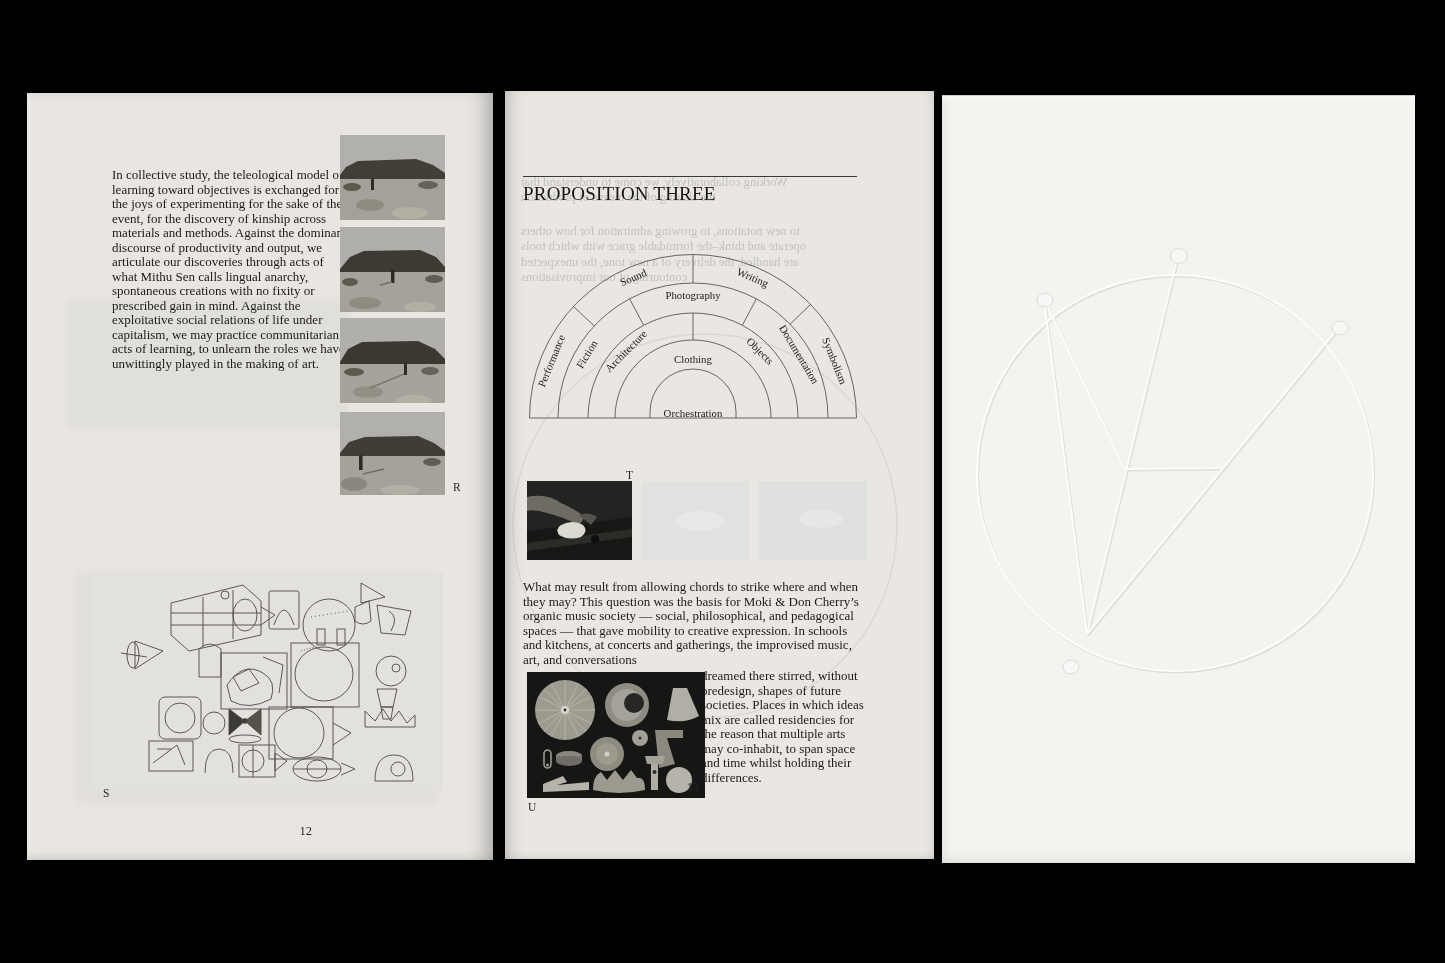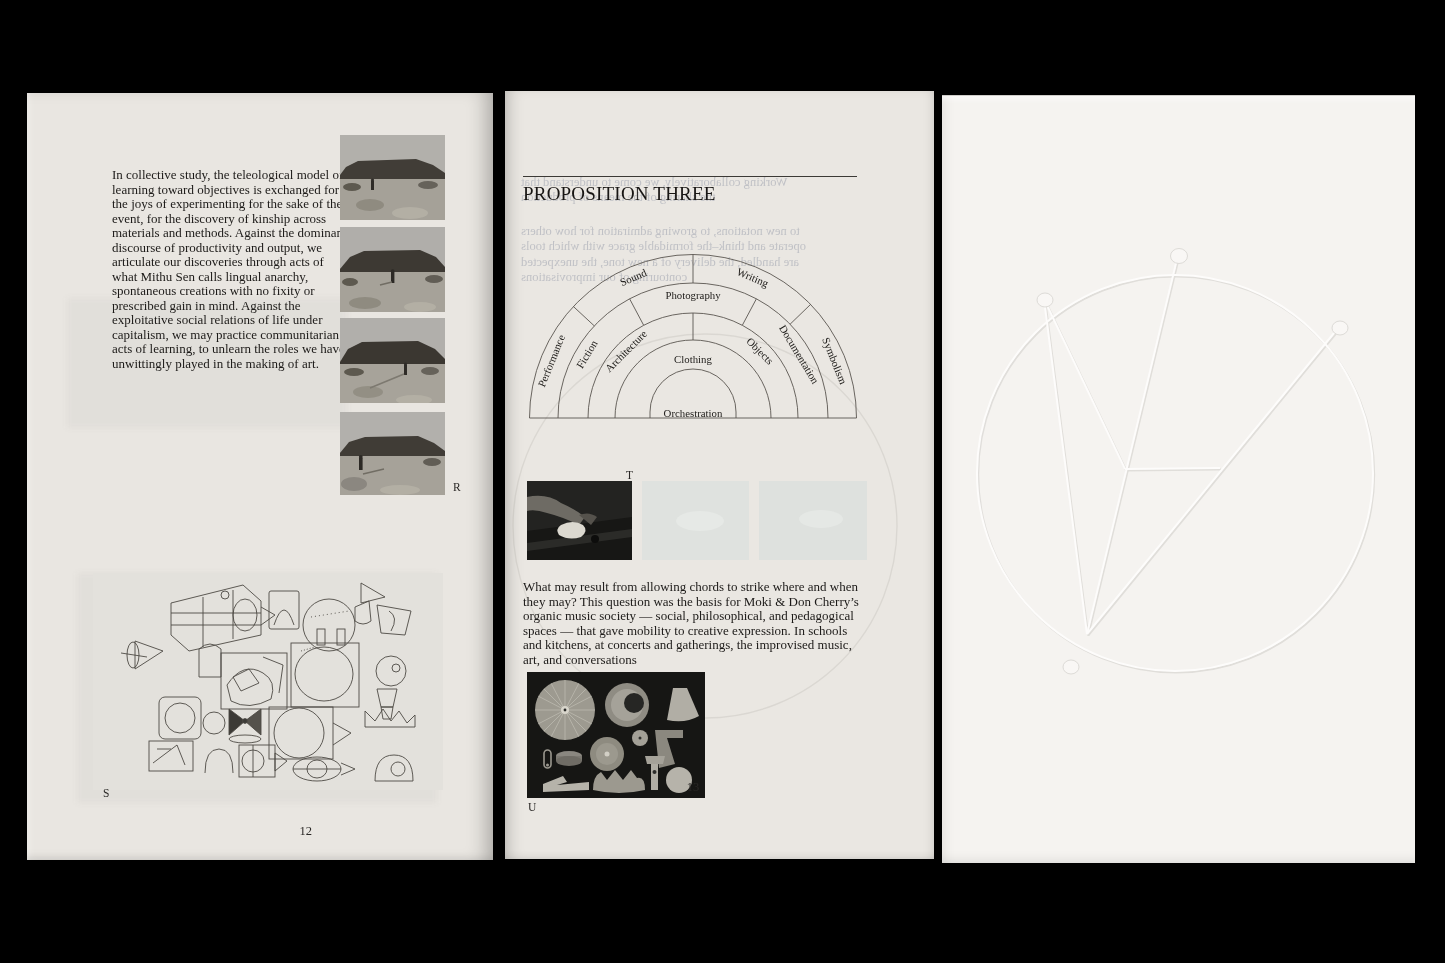--- a/index.html
+++ b/index.html
@@ -288,20 +288,21 @@
 
       <rect x="124" y="86" width="7" height="32" fill="#b0ada4"></rect>
         <path d="M118,84 L138,84 L136,92 L120,92 Z" fill="#a5a299"></path>
       <circle cx="127.5" cy="100" r="2" fill="#2c2c2a"></circle>
 
       <circle cx="152" cy="108" r="13" fill="#b6b3aa"></circle>
     </svg>
   </div>
   <div class="abs fig-label" style="left:23px;top:710px;">U</div>
 
+  <div class="abs body-text" style="left:196px;top:578px;width:168px;">dreamed there stirred, without predesign, shapes of future societies. Places in which ideas mix are called residencies for the reason that multiple arts may co-inhabit, to span space and time whilst holding their differences.</div>
 
   <div class="abs pageno" style="left:158px;top:689px;width:60px;">13</div>
 </div>
 
 <div class="page pageBlank">
   <svg class="abs" style="left:0;top:0;" width="473" height="767">
 
     <g fill="none" stroke="#dedcd8" stroke-width="2" transform="translate(1.2,1.5)" opacity="0.9">
       <circle cx="233" cy="377" r="198"></circle>
       <line x1="102" y1="203" x2="145" y2="538"></line>

